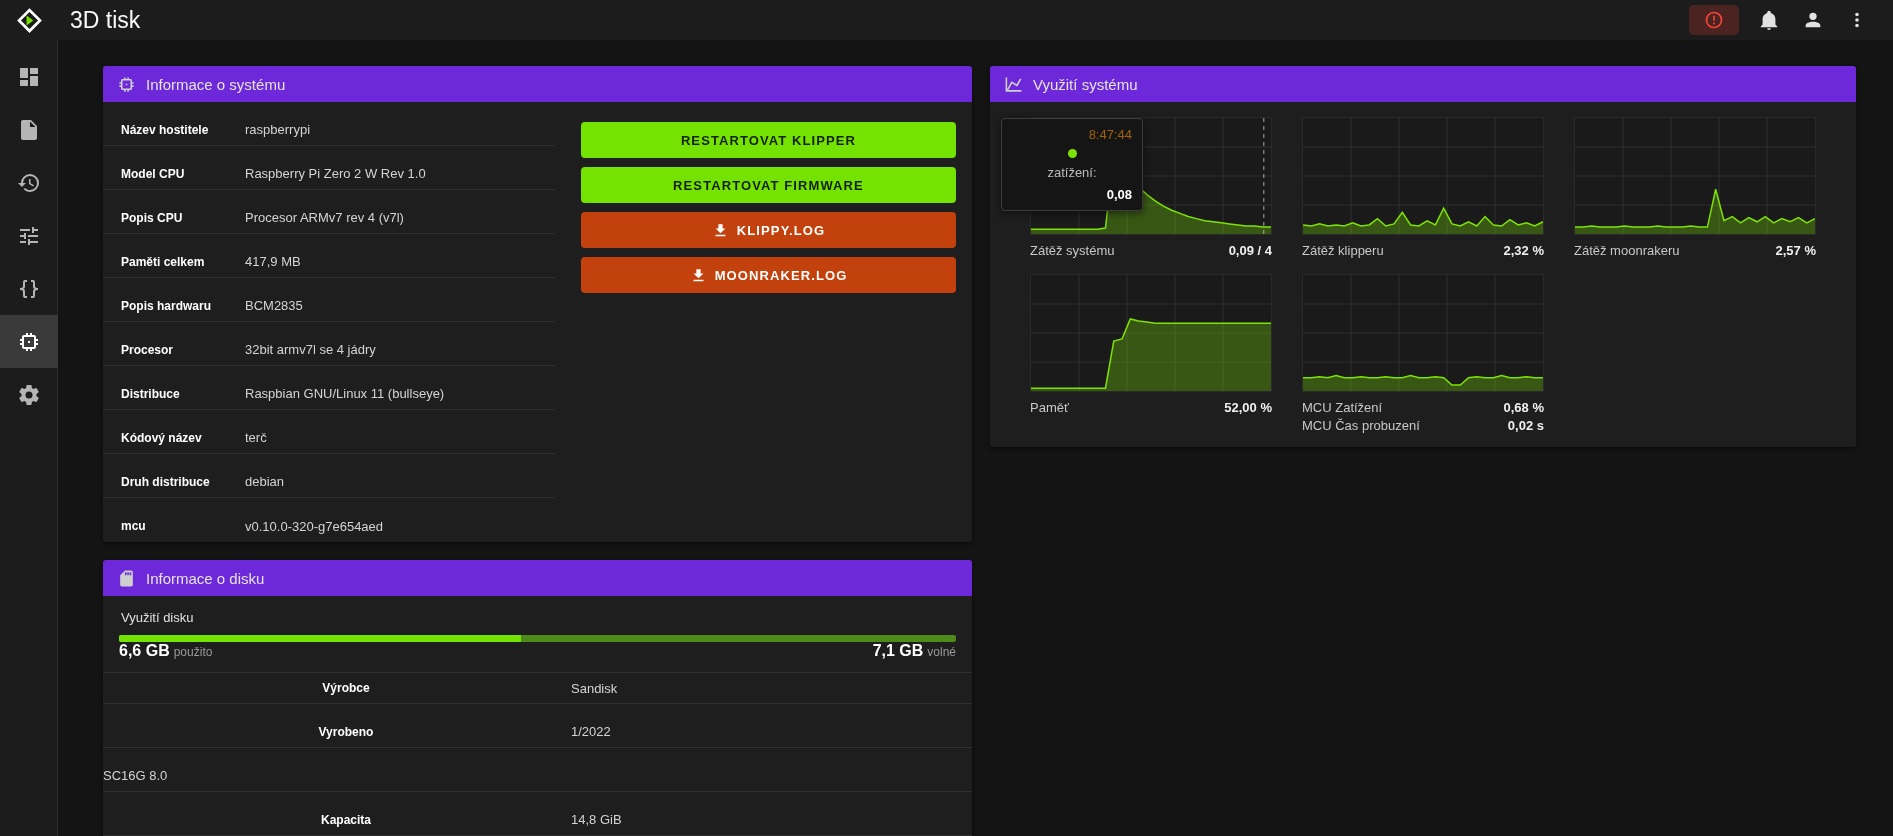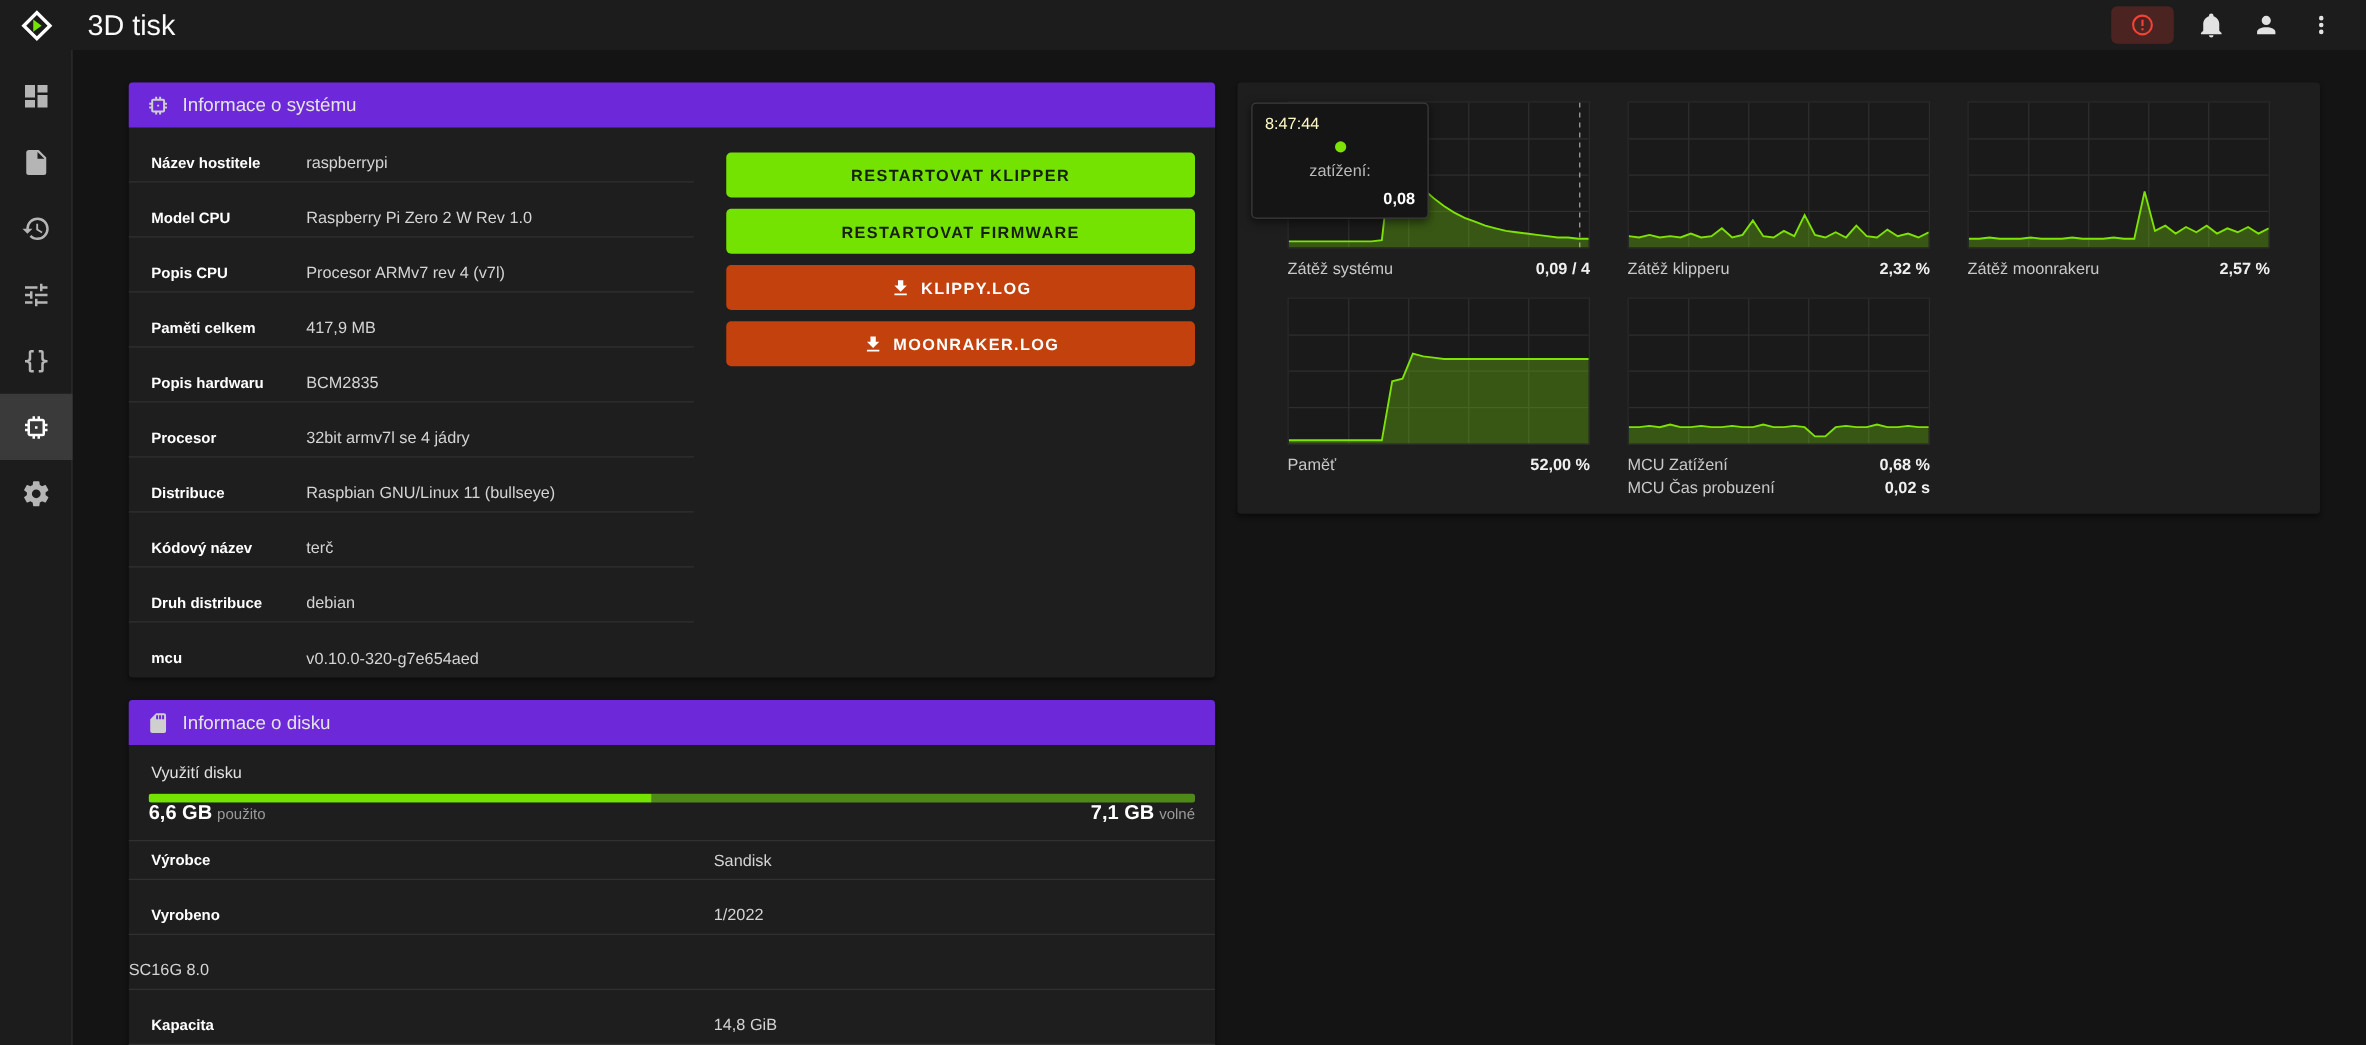--- a/index.html
+++ b/index.html
@@ -85,21 +85,21 @@
   .disk-body { padding-top: 14px; }
   .usage-title { font-size: 13px; color: #e0e0e0; padding: 0 18px; }
   .disk-bar {
     margin: 10px 16px 0 16px; height: 7px; border-radius: 2px;
     overflow: hidden; display: flex; background: #4e8a1a;
   }
   .disk-bar .used { height: 100%; background: #74e302; }
   .usage-line { display: flex; justify-content: space-between; align-items: baseline; margin: 0 16px 8px; }
   .big { font-size: 16px; font-weight: 700; color: #ffffff; }
   .suffix { font-size: 12px; color: #9a9a9a; margin-left: 4px; }
-  .disk-table .kv-label { width: 468px; flex: none; }
+  .disk-table .kv-label { width: 468px; flex: none; text-align: center; }
   .disk-table .kv-row:first-child { border-top: 1px solid #303030; }
 
   
   .charts-grid {
     padding: 15px 40px 14px 40px;
     display: grid; grid-template-columns: repeat(3, 1fr);
     column-gap: 30px; row-gap: 16px;
   }
   .chart-cell { position: relative; }
   .chart-box { position: relative; height: 118px; background: #1a1a1a; border: 1px solid #2a2a2a; }
@@ -107,21 +107,21 @@
   .chart-labels { display: flex; justify-content: space-between; margin-top: 8px; font-size: 13px; }
   .chart-labels.second { margin-top: 3px; }
   .chart-label { color: #c8c8c8; }
   .chart-value { color: #f0f0f0; font-weight: 700; }
 
   .tooltip {
     position: absolute; left: -30px; top: 0; width: 142px;
     background: #151515; border: 1px solid #3d3d3d; border-radius: 4px;
     padding: 8px 10px; z-index: 10; box-shadow: 0 2px 8px rgba(0,0,0,0.55);
   }
-  .tt-time { font-size: 13px; color: #fef9c3; margin-bottom: 7px; }
+  .tt-time { font-size: 13px; color: #a16207; margin-bottom: 7px; text-align: right; }
   .tt-row { display: flex; align-items: center; gap: 7px; font-size: 13px; color: #bbbbbb; flex-direction: column; }
   .tt-dot { width: 9px; height: 9px; border-radius: 50%; flex: none; }
   .tt-value { margin-left: auto; font-weight: 700; color: #ffffff; }
 </style>
 </head>
 <body>
 
 <header class="topbar">
   <div class="logo">
     <svg viewBox="0 0 24 24">
@@ -320,20 +320,28 @@
               <div class="kv-label">Seriové číslo</div>
               <div class="kv-value">96 db1154</div>
             </div>
           </div>
       </div>
     </section>
   </div>
 
   <div class="col-right">
     <section class="card">
+      <div class="card-header">
+        <span class="hicon">
+            <svg viewBox="0 0 24 24" fill="currentColor">
+              <path d="M16,11.78L20.24,4.45L21.97,5.45L16.74,14.5L10.23,10.75L5.46,19H22V21H2V3H4V17.54L9.5,8L16,11.78Z"></path>
+            </svg>
+          </span>
+        <span>Využití systému</span>
+      </div>
       <div class="charts-grid" id="charts-grid">
           <div class="chart-cell">
             <div class="chart-box">
               <svg class="spark" viewBox="0 0 100 42" preserveAspectRatio="none">
                 <line x1="20" y1="0" x2="20" y2="42" stroke="#2e2e2e" stroke-width="1" vector-effect="non-scaling-stroke"></line>
                 <line x1="40" y1="0" x2="40" y2="42" stroke="#2e2e2e" stroke-width="1" vector-effect="non-scaling-stroke"></line>
                 <line x1="60" y1="0" x2="60" y2="42" stroke="#2e2e2e" stroke-width="1" vector-effect="non-scaling-stroke"></line>
                 <line x1="80" y1="0" x2="80" y2="42" stroke="#2e2e2e" stroke-width="1" vector-effect="non-scaling-stroke"></line>
                 <line x1="0" y1="10.5" x2="100" y2="10.5" stroke="#2e2e2e" stroke-width="1" vector-effect="non-scaling-stroke"></line>
                 <line x1="0" y1="21" x2="100" y2="21" stroke="#2e2e2e" stroke-width="1" vector-effect="non-scaling-stroke"></line>

